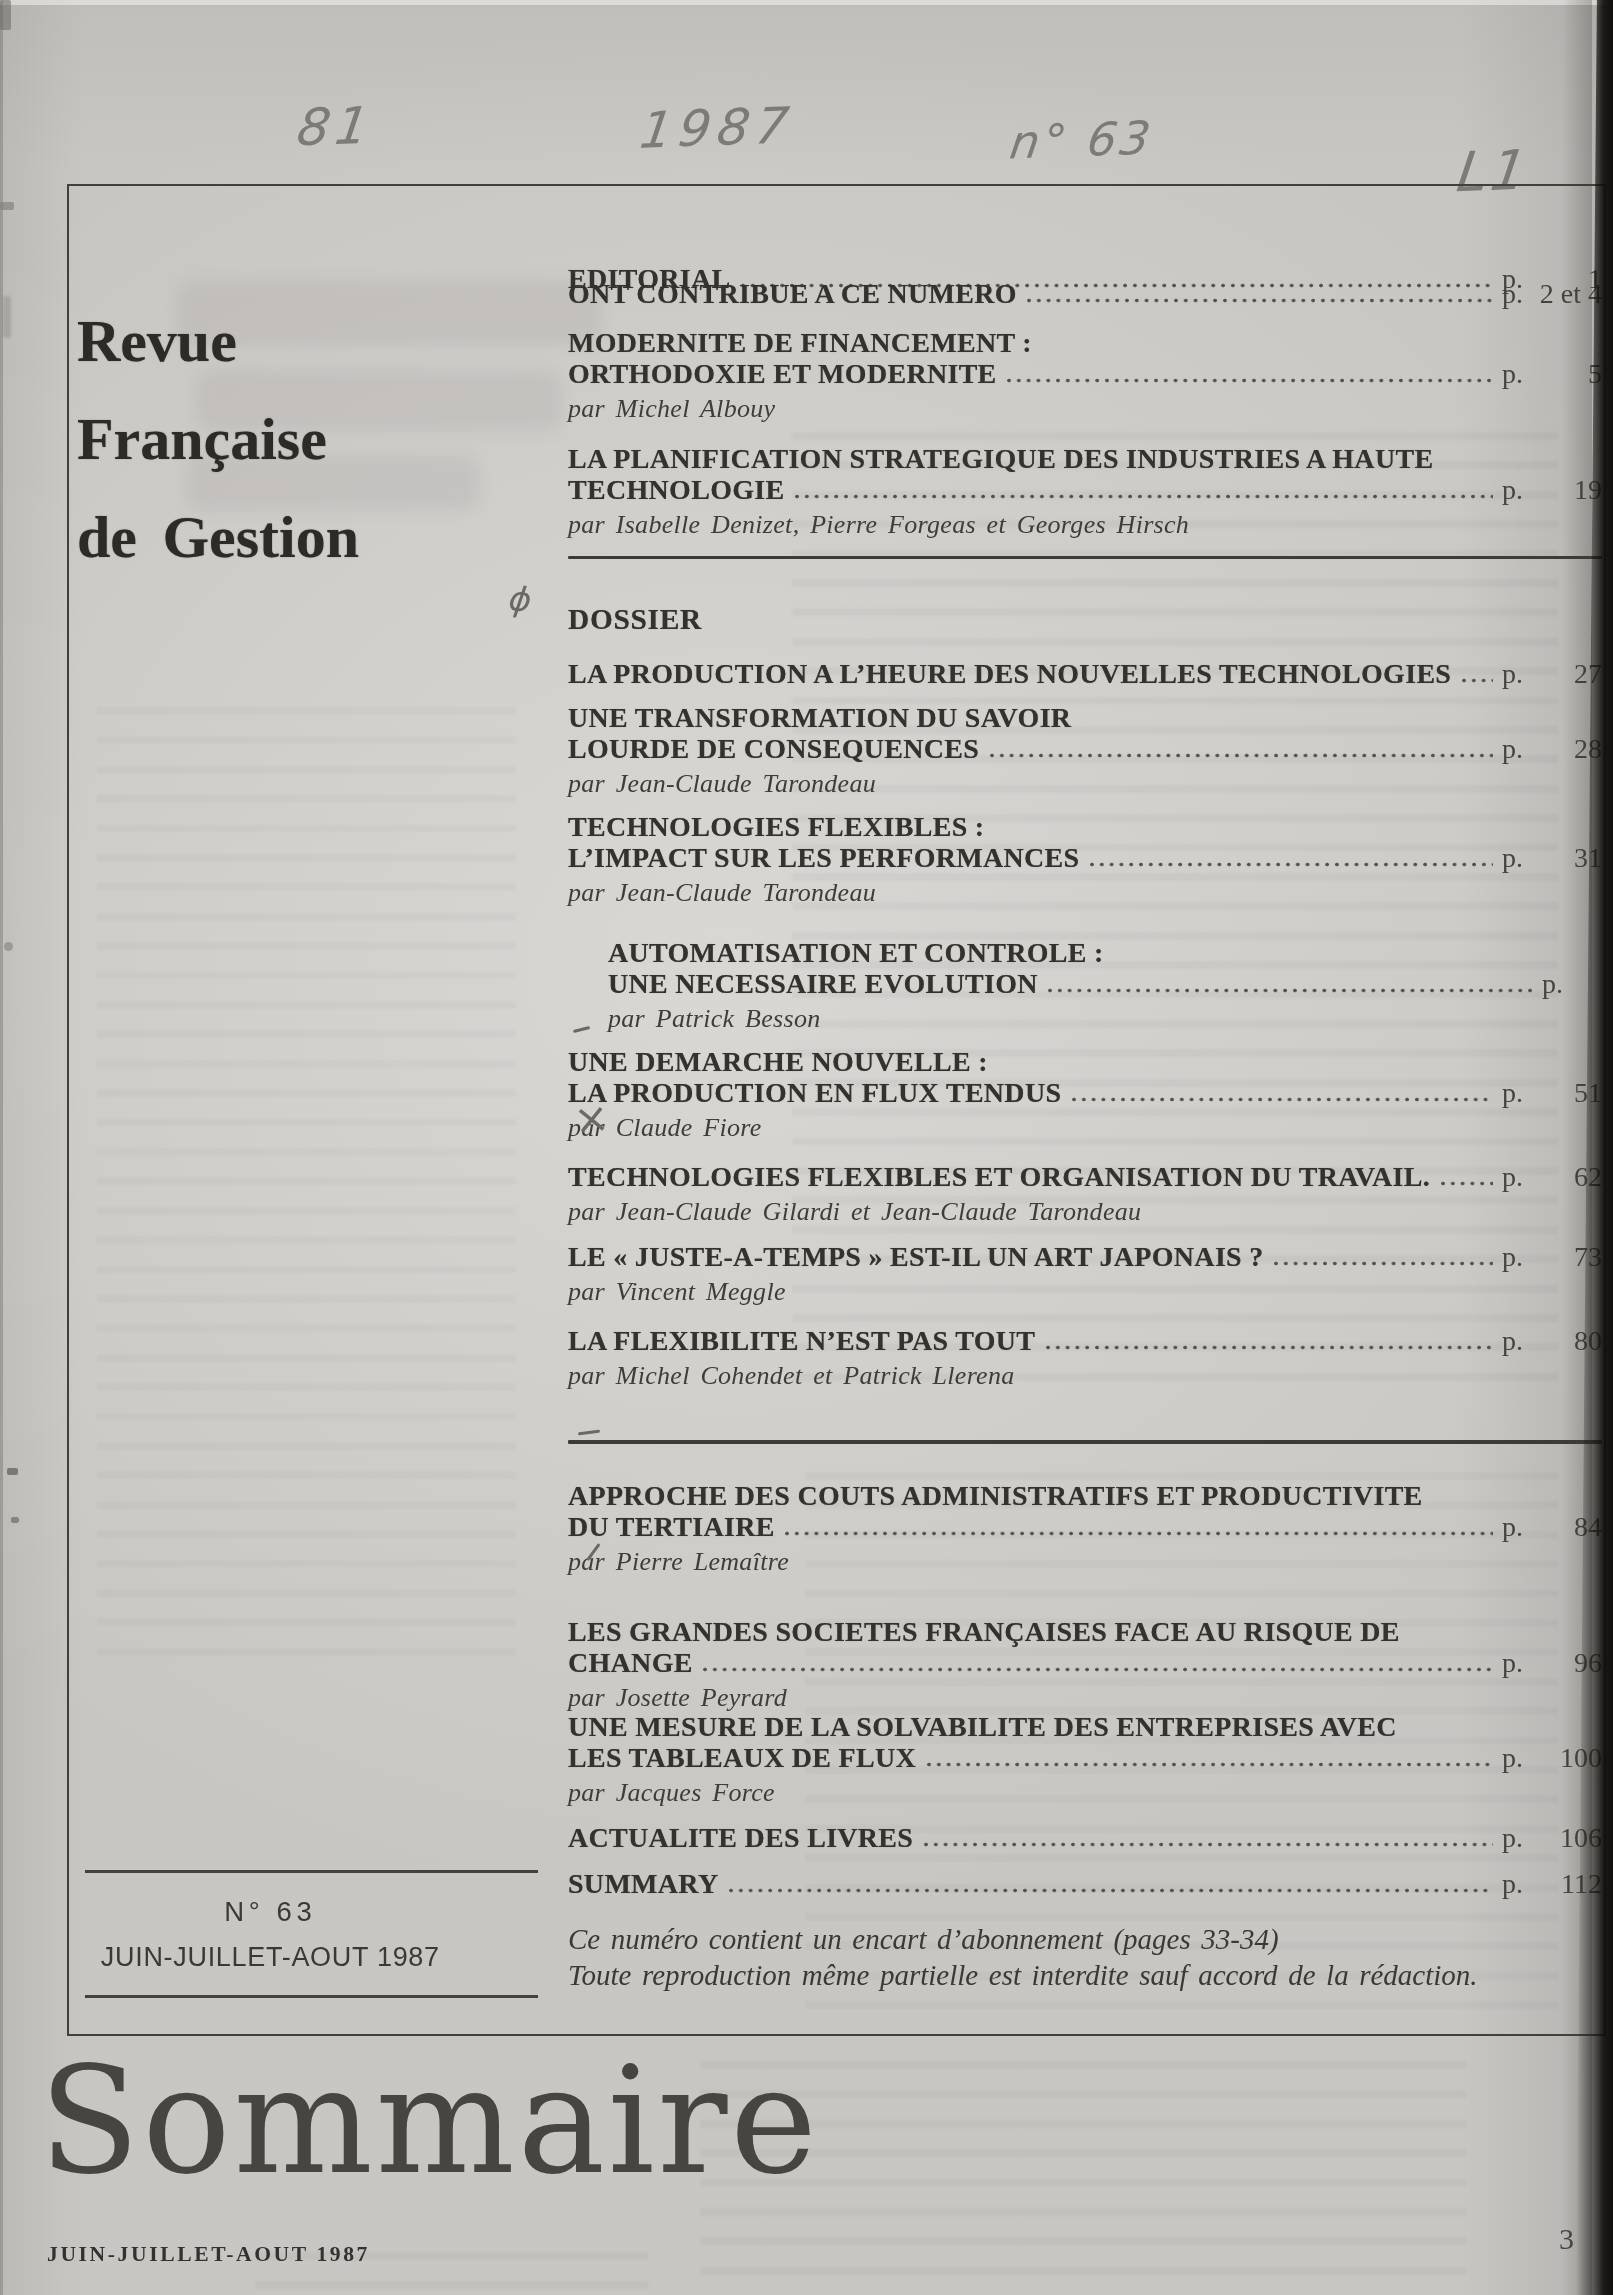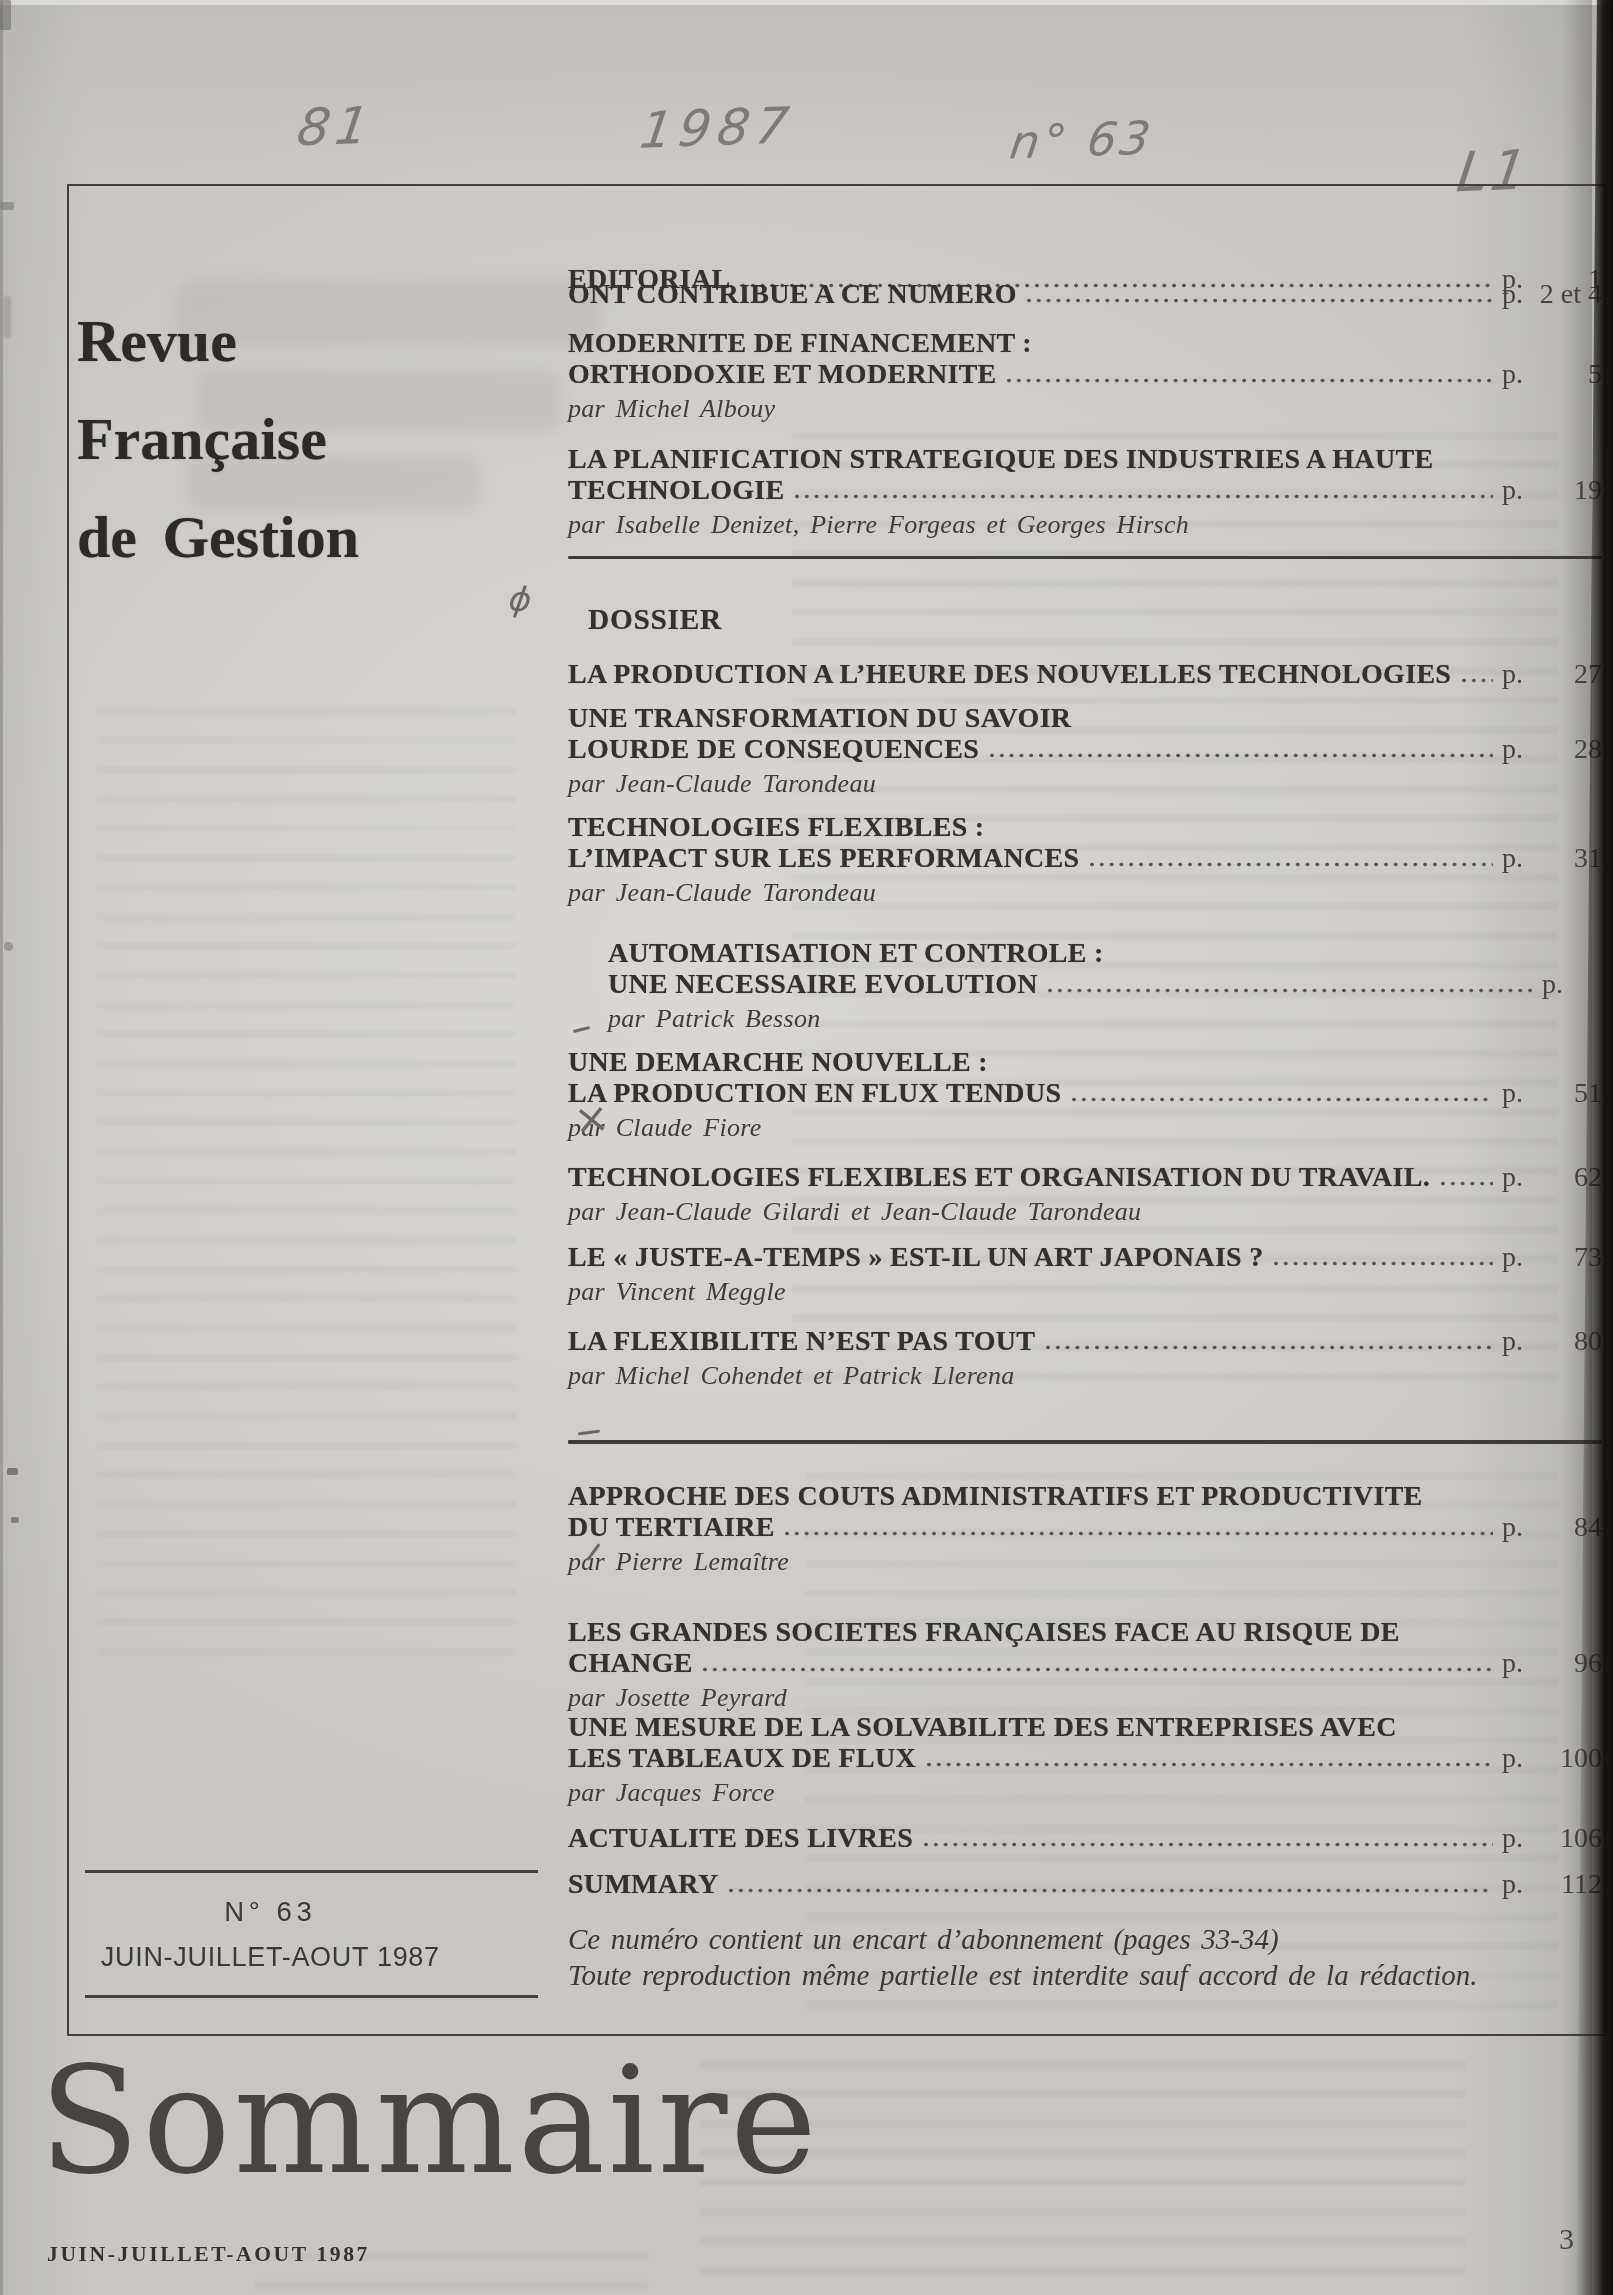--- a/index.html
+++ b/index.html
@@ -27,21 +27,21 @@
   .tl{font-weight:bold;font-size:28px;line-height:31px;color:#34322e;letter-spacing:0.3px;
       text-shadow:0 0 0.7px rgba(52,50,46,.55);}
   .row{display:flex;align-items:flex-end;}
   .row .tl{white-space:nowrap;}
   .leader{flex:1;height:4.6px;margin:0 9.2px 6.5px 10.5px;
      background-image:radial-gradient(circle at 2px 2.3px, #56524b 1.5px, rgba(0,0,0,0) 2px);
      background-size:9.8px 4.6px;background-repeat:repeat-x;background-position:left bottom;}
   .pab{font-size:28px;line-height:31px;color:#46433e;width:37px;flex:none;}
   .num{font-size:28px;line-height:31px;color:#46433e;min-width:63px;text-align:right;flex:none;white-space:nowrap;}
   .author{font-style:italic;font-size:26px;line-height:29px;color:#403d38;margin-top:4.6px;word-spacing:3.9px;letter-spacing:0.3px;}
-  .dossier-h{position:absolute;left:499px;top:417px;font-weight:bold;font-size:29.4px;color:#34322e;letter-spacing:0.7px;text-shadow:0 0 0.7px rgba(52,50,46,.55);margin-left:20px;}
+  .dossier-h{position:absolute;left:499px;top:417px;font-weight:bold;font-size:29.4px;color:#34322e;letter-spacing:0.7px;text-shadow:0 0 0.7px rgba(52,50,46,.55);}
   .hr{position:absolute;left:499px;width:1034px;height:3.3px;background:#3e3b37;border-radius:1.3px;}
   #rule1{top:370px;}
   #rule2{top:1254px;height:3.9px;}
   
   .lhr{position:absolute;left:16.4px;width:453px;height:2.6px;background:#45423d;}
   #lrule1{top:1684px;}
   #lrule2{top:1809px;}
   .issue{position:absolute;left:18.3px;top:1710px;width:366px;text-align:center;
      font-family:"Liberation Sans", sans-serif;color:#3b3936;}
   .issue .no{font-size:27.5px;letter-spacing:4.6px;}

